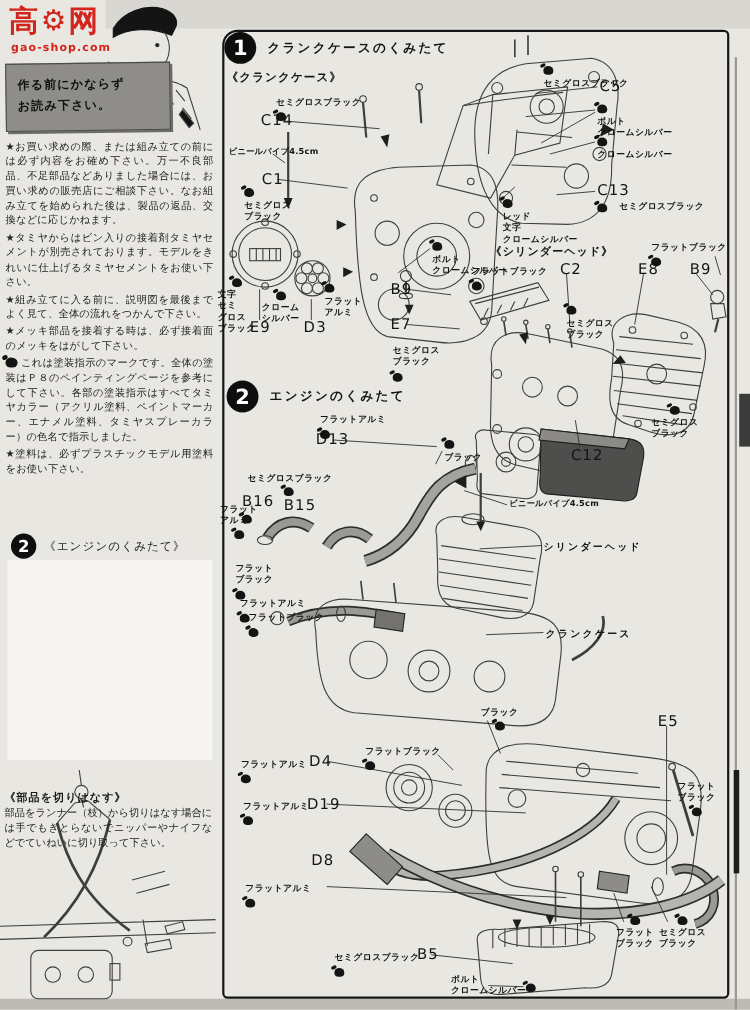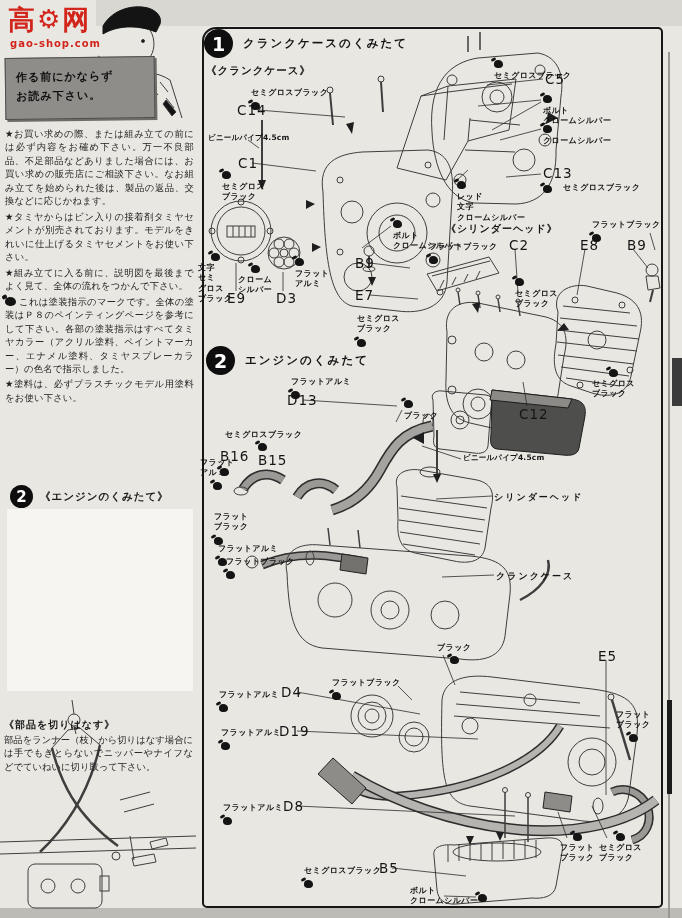--- a/index.html
+++ b/index.html
@@ -22,21 +22,21 @@
   .sign .sline{color:#101010;font-size:11px;font-weight:bold;letter-spacing:1px;line-height:1.7;}
 
   
   .leftcol{position:absolute;left:5px;top:127px;width:189px;}
   .leftcol p{margin:0 0 2px 0;font-size:9.3px;line-height:1.45;color:#222;letter-spacing:0.2px;text-align:justify;}
   .pmark{display:inline-block;width:11px;height:9px;background:#141414;border-radius:55% 60% 50% 50%;position:relative;top:1px;margin-right:3px;}
   .pmark::before{content:"";position:absolute;left:-3px;top:-2px;width:5px;height:4px;background:#141414;border-radius:40%;transform:rotate(-28deg);}
 
   .lc-step{position:absolute;left:10px;top:485px;display:flex;align-items:center;gap:7px;}
   .stepc-sm{width:23px;height:23px;border-radius:50%;background:#0e0e0e;color:#fff;font-size:15px;font-weight:bold;display:flex;align-items:center;justify-content:center;}
-  .lc-step .t{font-size:10.5px;font-weight:bold;color:#1a1a1a;letter-spacing:1px;}
+  .lc-step .t{font-size:10.5px;font-weight:normal;color:#1a1a1a;letter-spacing:1px;}
 
   .photo{position:absolute;left:7px;top:509px;width:186px;height:182px;background:#f6f5f2;}
 
   .cuttitle{position:absolute;left:4px;top:718px;font-size:10px;font-weight:bold;color:#1a1a1a;letter-spacing:1px;}
   .cutbody{position:absolute;left:4px;top:733px;width:189px;font-size:9.3px;line-height:1.45;color:#222;text-align:justify;}
 
   
   .panel{position:absolute;left:202px;top:27px;width:457px;height:877px;border:2.5px solid #161616;border-radius:14px 5px 5px 5px;}
   .step-head{position:absolute;display:flex;align-items:center;gap:10px;}
   .stepc{width:29px;height:29px;border-radius:50%;background:#0e0e0e;color:#fff;font-size:19px;font-weight:bold;display:flex;align-items:center;justify-content:center;flex:none;}
@@ -292,20 +292,21 @@
 
   <div class="sign">
     <div class="sline">作る前にかならず</div>
     <div class="sline">お読み下さい。</div>
   </div>
 
   <div class="leftcol">
     <p>★お買い求めの際、または組み立ての前には必ず内容をお確め下さい。万一不良部品、不足部品などありました場合には、お買い求めの販売店にご相談下さい。なお組み立てを始められた後は、製品の返品、交換などに応じかねます。</p>
     <p>★タミヤからはビン入りの接着剤タミヤセメントが別売されております。モデルをきれいに仕上げるタミヤセメントをお使い下さい。</p>
     <p>★組み立てに入る前に、説明図を最後までよく見て、全体の流れをつかんで下さい。</p>
+    <p>★メッキ部品を接着する時は、必ず接着面のメッキをはがして下さい。</p>
     <p><span class="pmark"></span><span>これは塗装指示のマークです。全体の塗装はＰ８のペインティングページを参考にして下さい。各部の塗装指示はすべてタミヤカラー（アクリル塗料、ペイントマーカー、エナメル塗料、タミヤスプレーカラー）の色名で指示しました。</span></p>
     <p>★塗料は、必ずプラスチックモデル用塗料をお使い下さい。</p>
   </div>
 
   <div class="lc-step">
     <div class="stepc-sm">2</div>
     <div class="t">《エンジンのくみたて》</div>
   </div>
   <div class="photo"></div>
 
@@ -386,21 +387,21 @@
   <div class="lbl paint col" style="left:437px;top:643px;"><span class="tx">ブラック</span><span class="pd"></span></div>
   <div class="lbl code" style="left:598px;top:650px;"><span class="tx">E5</span></div>
   <div class="lbl paint col" style="left:616px;top:710px;"><span class="tx">フラット
 ブラック</span><span class="pd"></span></div>
   <div class="lbl paint" style="left:332px;top:678px;"><span class="tx">フラットブラック</span><span class="pd"></span></div>
   <div class="lbl paint" style="left:219px;top:690px;"><span class="tx">フラットアルミ</span><span class="pd"></span></div>
   <div class="lbl code" style="left:281px;top:686px;"><span class="tx">D4</span></div>
   <div class="lbl paint" style="left:221px;top:728px;"><span class="tx">フラットアルミ</span><span class="pd"></span></div>
   <div class="lbl code" style="left:279px;top:725px;"><span class="tx">D19</span></div>
   <div class="lbl paint" style="left:223px;top:803px;"><span class="tx">フラットアルミ</span><span class="pd"></span></div>
-  <div class="lbl code" style="left:283px;top:800px;"><span class="tx">D8</span></div>
+  <div class="lbl code" style="left:283px;top:776px;"><span class="tx">D8</span></div>
   <div class="lbl paint" style="left:304px;top:866px;"><span class="tx">セミグロスブラック</span><span class="pd"></span></div>
   <div class="lbl code" style="left:379px;top:862px;"><span class="tx">B5</span></div>
   <div class="lbl paint" style="left:410px;top:886px;"><span class="tx">ボルト
 クロームシルバー</span></div>
   <div class="lbl paint col" style="left:560px;top:832px;"><span class="pd"></span><span class="tx">フラット
 ブラック</span></div>
   <div class="lbl paint col" style="left:599px;top:832px;"><span class="pd"></span><span class="tx">セミグロス
 ブラック</span></div>
   <span class="pd" style="position:absolute;left:478px;top:893px;"></span>
 

